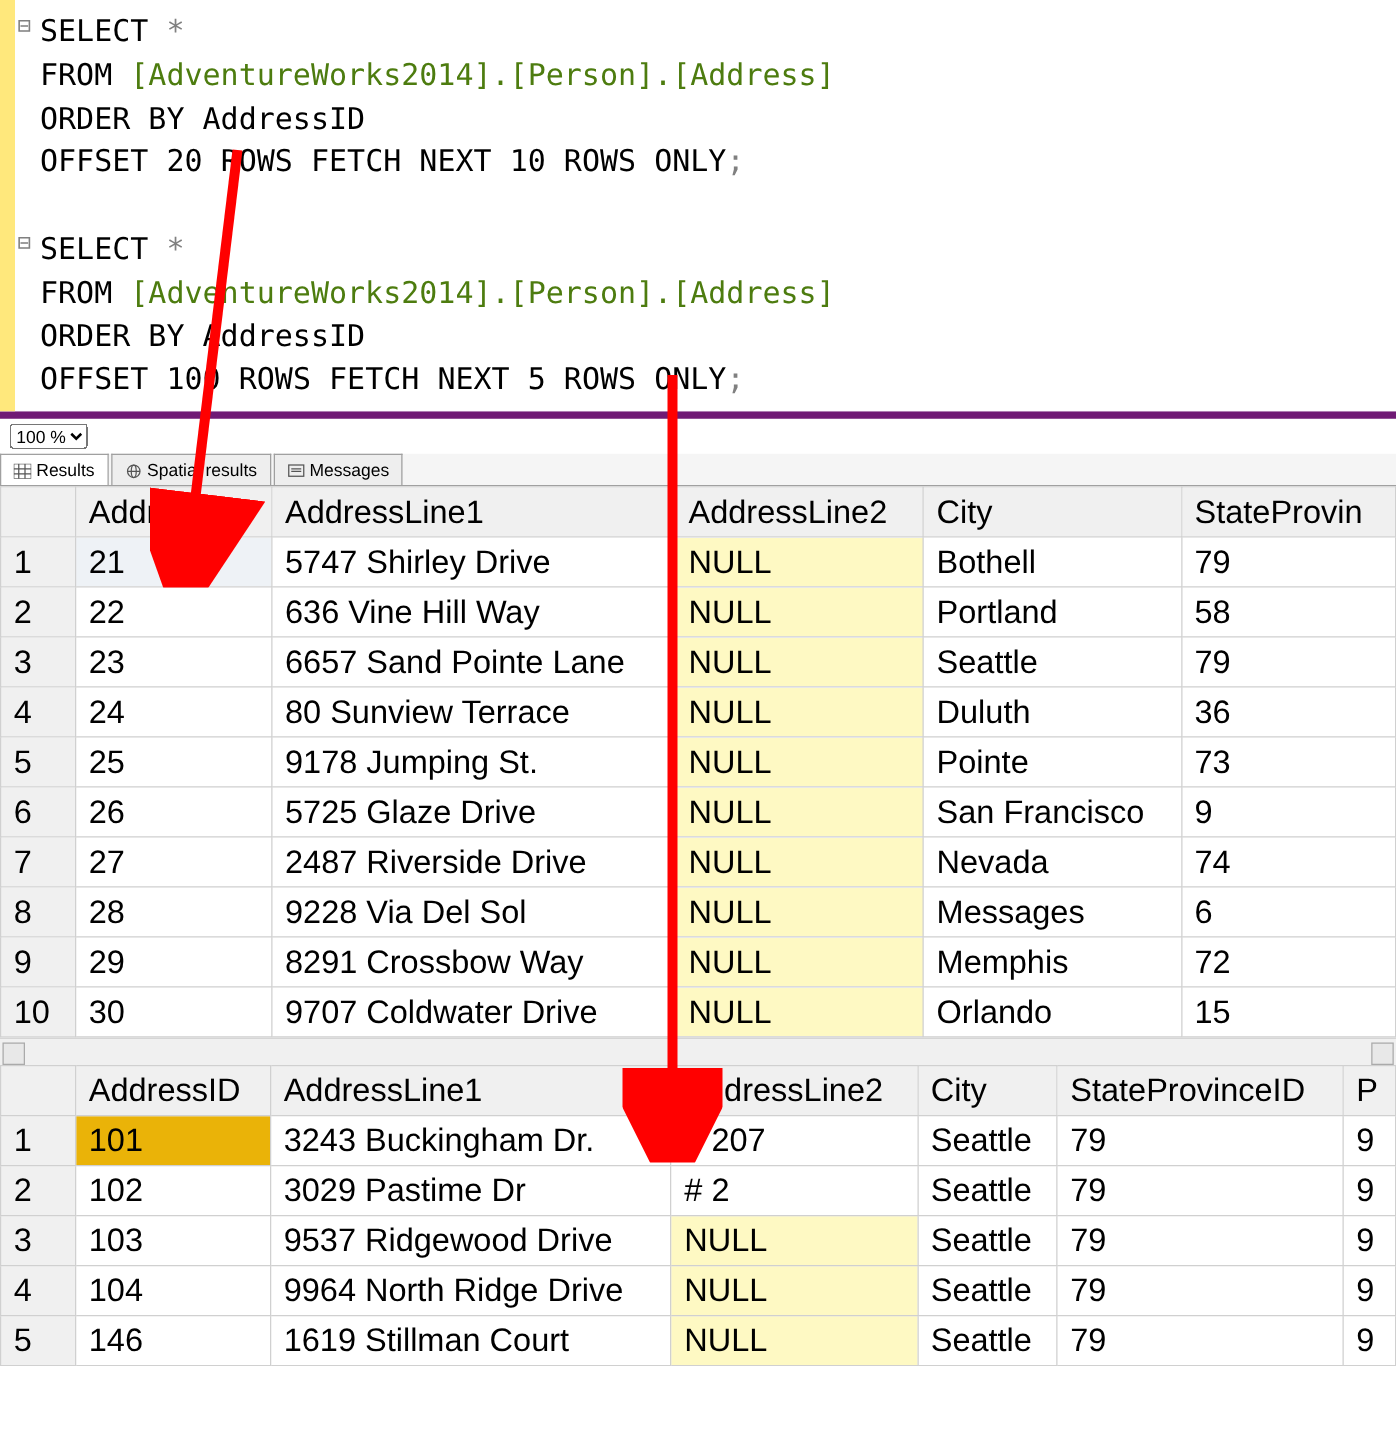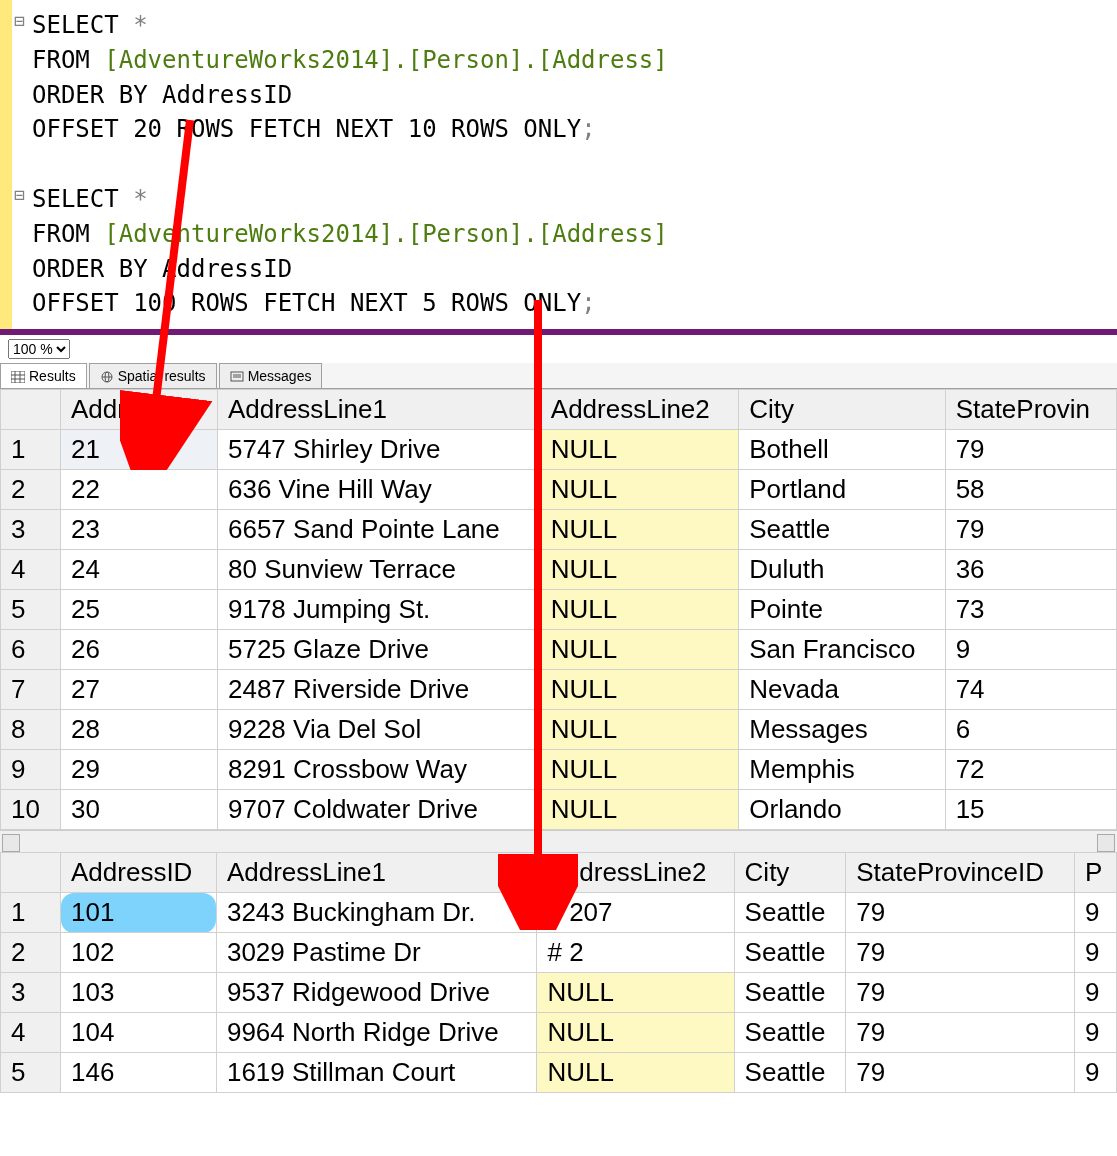--- a/index.html
+++ b/index.html
@@ -75,21 +75,21 @@
   .grid th {
     background: #f0f0f0;
     font-weight: normal;
   }
   .rowhdr {
     background: #f0f0f0;
     text-align: center;
     width: 60px;
   }
   .nullcell { background: #fef9c3; }
-  .selcell { background: #7dd3fc; border-radius: 13px; }
+  .selcell { background: #eab308; }
   .selcell-light { background: #eef2f6; }
   .grid-wrap { overflow-x: hidden; position: relative; }
   .scrollbar {
     height: 22px;
     background: #f0f0f0;
     border-top: 1px solid #ccc;
     position: relative;
   }
   .scrollbar::before {
     content:"";

